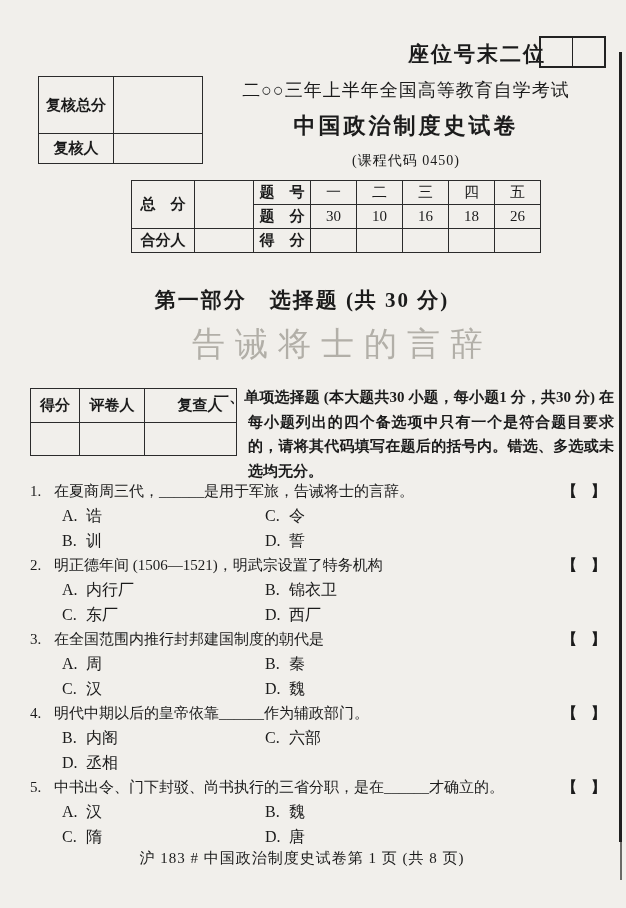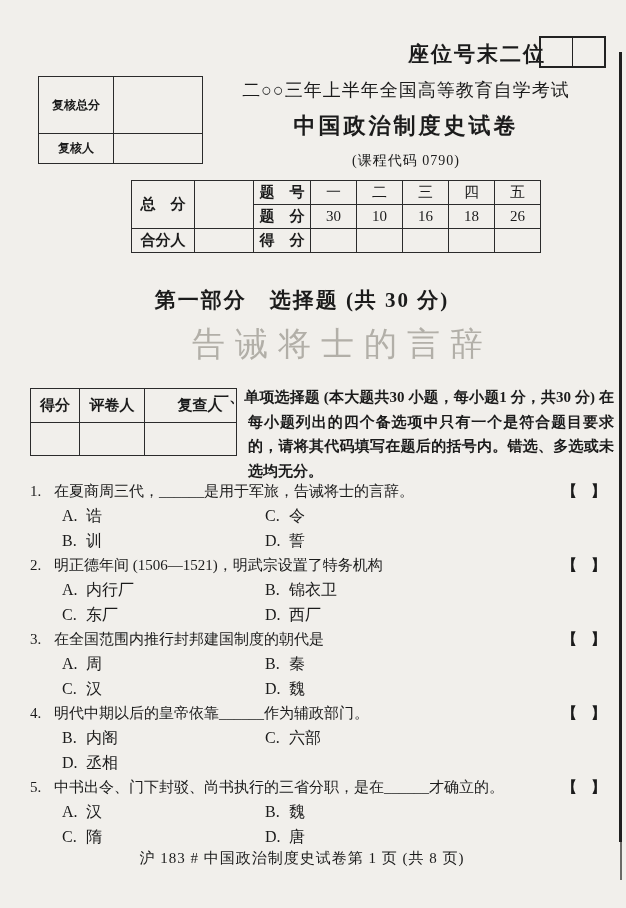--- a/index.html
+++ b/index.html
@@ -17,21 +17,21 @@
   .scan-line-tail{left:620px;top:842px;width:2px;height:38px;background:#6a6a66;}
 
   
   .seat-label{left:400px;top:40px;font-size:21px;font-weight:bold;letter-spacing:2px;margin-left:8px;}
   .seat-boxes{left:539px;top:36px;display:flex;border:2px solid #222;}
   .seat-cell{width:31px;height:28px;background:transparent;}
   .seat-cell:first-child{border-right:1.5px solid #222;}
 
   
   .review-table{left:38px;top:76px;border-collapse:collapse;}
-  .review-table td{border:1.5px solid #2b2b2b;font-size:12px;font-weight:bold;text-align:center;vertical-align:middle;}
+  .review-table td{border:1.5px solid #2b2b2b;font-size:15px;font-weight:bold;text-align:center;vertical-align:middle;}
   .review-table .lab{width:72px;}
   .review-table .val{width:86px;}
   .review-table tr:first-child td{height:54px;}
   .review-table tr:last-child td{height:27px;}
 
   
   .title-block{left:196px;top:78px;width:420px;text-align:center;}
   .t1{font-size:18px;letter-spacing:1px;}
   .t2{font-size:22px;font-weight:bold;letter-spacing:3px;margin-top:9px;}
   .t3{font-size:14px;margin-top:11px;letter-spacing:1px;}
@@ -99,21 +99,21 @@
     <tr>
       <td class="lab">复核人</td>
       <td class="val"></td>
     </tr>
   </tbody>
     </table>
 
   <div class="abs title-block">
     <div class="t1">二○○三年上半年全国高等教育自学考试</div>
     <div class="t2">中国政治制度史试卷</div>
-    <div class="t3">(课程代码 0790)</div>
+    <div class="t3">(课程代码 0450)</div>
   </div>
 
   <table class="abs score-table">
     <tbody>
         <tr>
       <td class="c1" rowspan="2">总　分</td>
       <td class="c2" rowspan="2"></td>
       <td class="c3">题　号</td>
       <td class="cn">一</td>
       <td class="cn">二</td>

